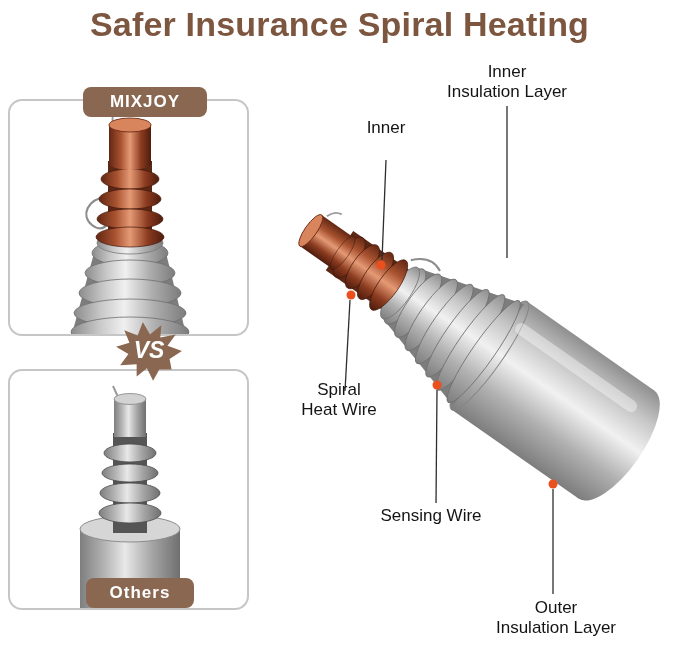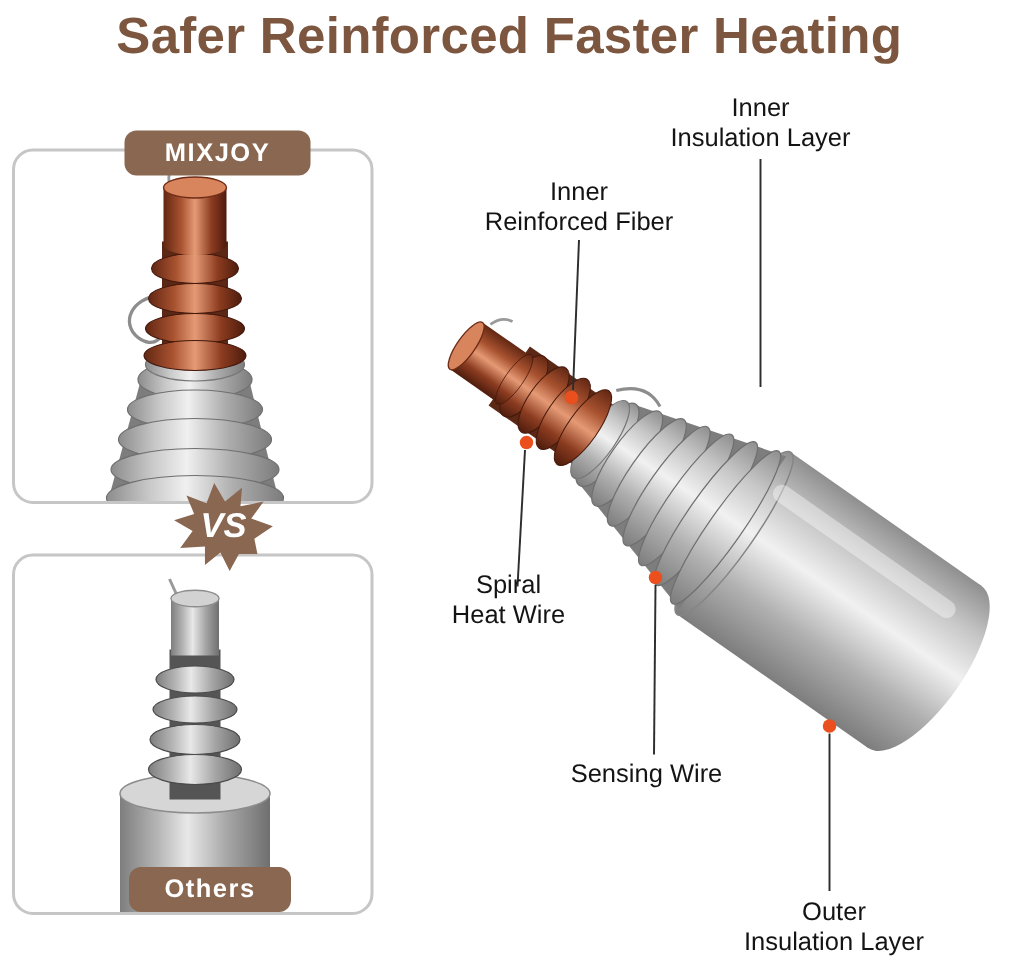--- a/index.html
+++ b/index.html
@@ -38,21 +38,21 @@
   .co-fiber     { left:6px;   top:58px; width:220px; }
   .co-heat      { left:-26px; top:320px; width:190px; }
   .co-ptc       { left:66px;  top:446px; width:190px; }
   .co-outer     { left:191px; top:538px; width:190px; }
 </style>
 </head>
 <body>
 
 <div class="page">
 
-  <h1 class="title">Safer Reinforced Faster Heating</h1>
+  <h1 class="title">Safer Insurance Spiral Heating</h1>
 
   <div class="badge badge-top">MIXJOY</div>
   <div class="compare-box box-top">
     <svg viewBox="0 0 237 233">
       <defs>
         <linearGradient id="tSilver" x1="0" y1="0" x2="1" y2="0">
           <stop offset="0" stop-color="#8c8c8c"></stop>
             <stop offset="0.24" stop-color="#c8c8c8"></stop>
           <stop offset="0.45" stop-color="#f0f0f0"></stop>
             <stop offset="0.72" stop-color="#adadad"></stop>
@@ -185,21 +185,20 @@
         <circle cx="283" cy="424" r="4.5"></circle>
       </g>
     </svg>
 
     <div class="callout co-inner-ins">
       <span>Inner</span>
       <span>Insulation Layer</span>
     </div>
     <div class="callout co-fiber">
       <span>Inner</span>
-      <span>Reinforced Fiber</span>
     </div>
     <div class="callout co-heat">
       <span>Spiral</span>
       <span>Heat Wire</span>
     </div>
     <div class="callout co-ptc">
       <span>Sensing Wire</span>
     </div>
     <div class="callout co-outer">
       <span>Outer</span>

